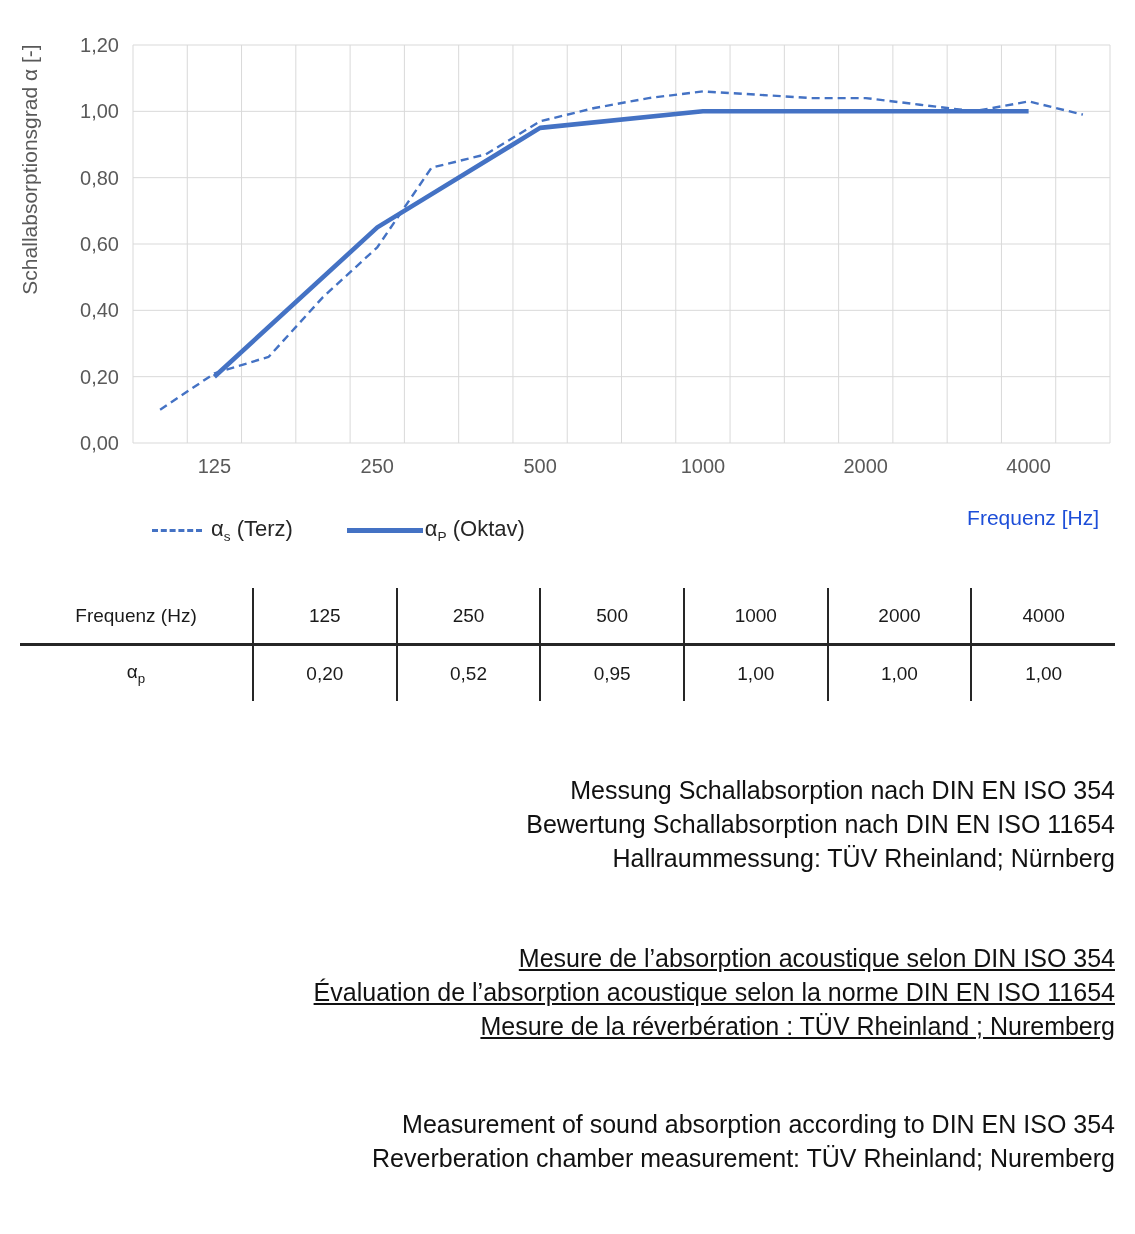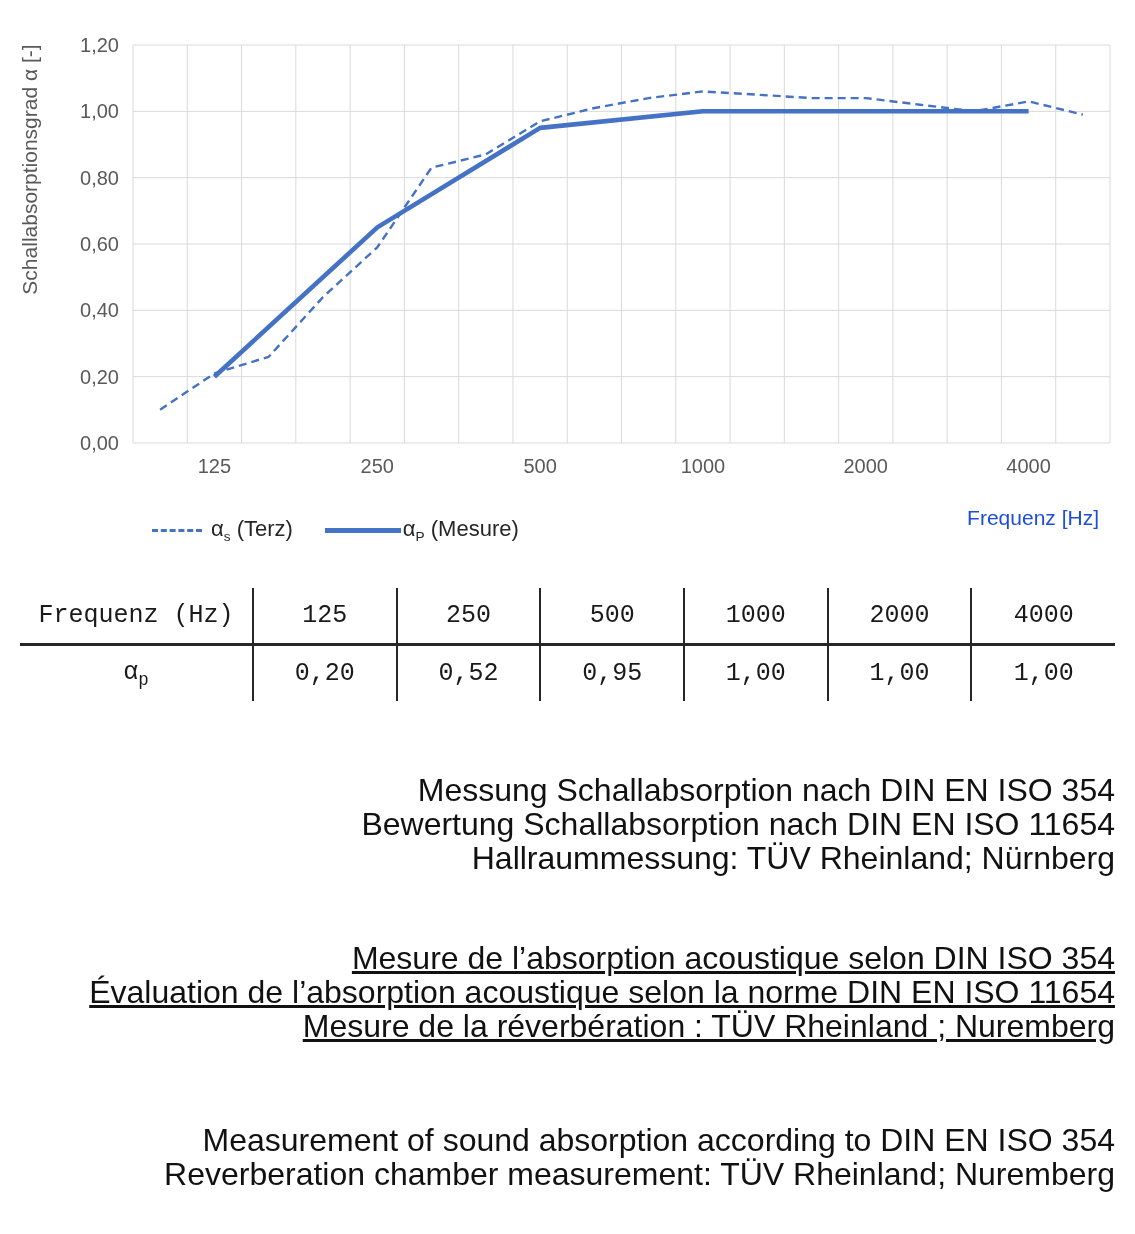--- a/index.html
+++ b/index.html
@@ -7,44 +7,44 @@
         font-family:"Liberation Sans",sans-serif;overflow:hidden;}
 
   
   .chart-wrap{position:relative;width:1135px;height:562px;}
   .chart-wrap svg{position:absolute;left:0;top:0;}
   .y-axis-title{position:absolute;top:312px;left:18px;transform:rotate(-90deg);
         transform-origin:0 0;width:285px;text-align:center;
         font-size:21px;color:#595959;white-space:nowrap;}
   .x-axis-title{position:absolute;top:506px;right:36px;font-size:21px;color:#1d4ed8;}
   .legend{position:absolute;top:516px;left:152px;display:flex;align-items:center;
-        font-size:22px;color:#262626;}
+        font-size:22px;color:#262626;gap:22px;}
   .legend-item{display:flex;align-items:center;}
   .legend-item + .legend-item{margin-left:32px;}
   .sample{display:inline-block;width:50px;height:0;margin-right:9px;}
   .sample.dashed{border-top:3px dashed #4472C4;}
   .sample.solid{width:76px;border-top:5px solid #4472C4;margin-right:2px;}
   .ltext sub{font-size:0.62em;}
 
   
   table.freq{margin:26px 20px 0 20px;width:1095px;border-collapse:collapse;
-        table-layout:fixed;font-size:25px;color:#1a1a1a;font-weight:normal;font-family:Liberation Mono, monospace;}
+        table-layout:fixed;font-size:19px;color:#1a1a1a;font-weight:normal;}
   table.freq th,table.freq td{font-weight:normal;text-align:center;padding:0;
         height:55px;vertical-align:middle;}
   table.freq col.lbl{width:233px;}
   table.freq .vline{border-left:2px solid #262626;}
   table.freq tr.hdr th{border-bottom:3px solid #262626;}
   table.freq sub{font-size:0.7em;}
 
   
-  .note{width:1095px;margin:0 20px;text-align:right;font-size:32px;
+  .note{width:1095px;margin:0 20px;text-align:right;font-size:25px;
         line-height:34px;color:#111;}
   .note-de{margin-top:72px;}
   .note-fr{margin-top:66px;text-decoration:underline;}
-  .note-en{margin-top:80px;}
+  .note-en{margin-top:64px;}
 </style>
 </head>
 <body>
 
 <div class="page">
 
   <div class="chart-wrap">
     <svg id="chart-svg" width="1135" height="500" viewBox="0 0 1135 500">
         <line x1="133" y1="45" x2="133" y2="443" stroke="#D9D9D9" stroke-width="1"></line>
         <line x1="187.27777777777777" y1="45" x2="187.27777777777777" y2="443" stroke="#D9D9D9" stroke-width="1"></line>
@@ -91,21 +91,21 @@
     <div class="y-axis-title">Schallabsorptionsgrad α [-]</div>
     <div class="x-axis-title">Frequenz [Hz]</div>
 
     <div class="legend">
       <span class="legend-item">
         <span class="sample dashed"></span>
         <span class="ltext"><span>α</span><sub>s</sub><span> (Terz)</span></span>
       </span>
       <span class="legend-item">
         <span class="sample solid"></span>
-        <span class="ltext"><span>α</span><sub>P</sub><span> (Mesure)</span></span>
+        <span class="ltext"><span>α</span><sub>P</sub><span> (Oktav)</span></span>
       </span>
     </div>
   </div>
 
   <table class="freq">
     <colgroup>
       <col class="lbl">
         <col>
         <col>
         <col>

